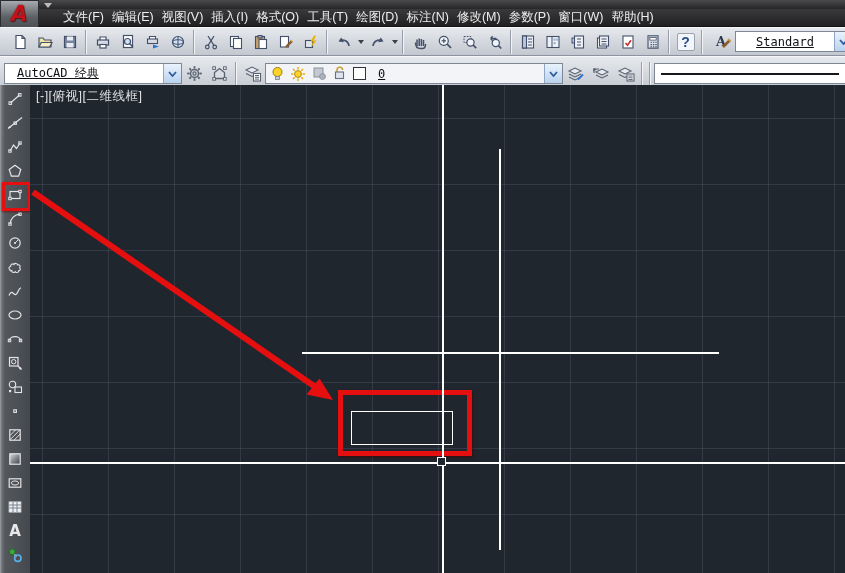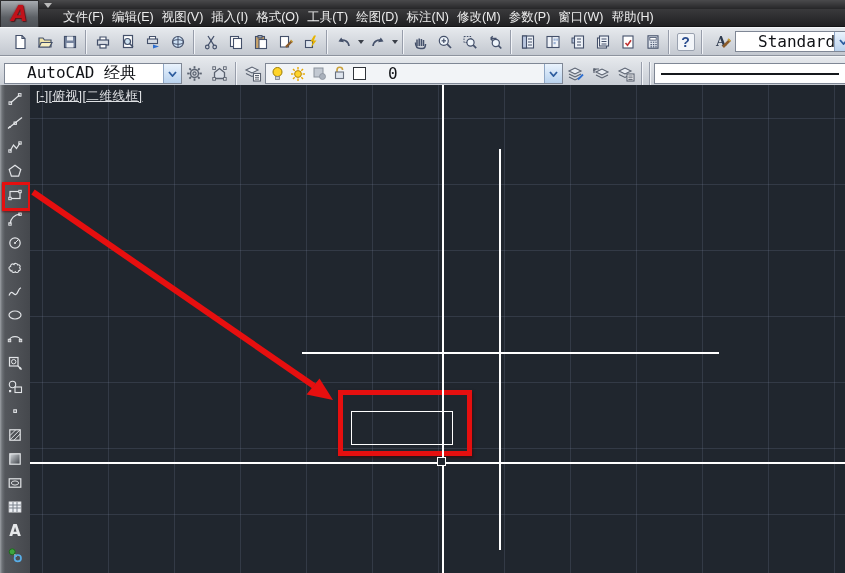--- a/index.html
+++ b/index.html
@@ -39,21 +39,21 @@
   }
   #toolbar1{top:27px;height:29px;padding-left:3px;}
   #toolbar2{top:56px;height:35px;padding-left:2px;}
   .grip{width:4px;height:20px;margin:0 3px 0 1px;
     background:repeating-linear-gradient(#9aa0a8 0 2px,#eef1f4 2px 4px);border-radius:2px;}
   .tbtn{width:23px;height:24px;display:flex;align-items:center;justify-content:center;flex:none;border:1px solid transparent;border-radius:2px;}
   .sep{width:0;height:24px;border-left:1px solid #979daa;border-right:1px solid #f2f4f8;margin:0 3px;flex:none;}
   .dd-caret{width:9px;height:24px;display:flex;align-items:center;justify-content:center;flex:none;}
   .dd-caret:after{content:"";border-left:3.5px solid transparent;border-right:3.5px solid transparent;border-top:4px solid #3a3f48;}
   .combo{display:flex;align-items:center;background:#fff;border:1px solid #7f8795;height:21px;box-sizing:border-box;flex:none;}
-  .combo-text{font-family:"DejaVu Sans Mono",monospace;font-size:16px;color:#101216;padding:0 22px;white-space:nowrap;overflow:hidden;flex:1;}
+  .combo-text{font-family:"DejaVu Sans Mono",monospace;font-size:12px;color:#101216;padding:0 12px;white-space:nowrap;overflow:hidden;flex:1;text-decoration:underline;}
   .combo-chev{width:17px;align-self:stretch;background:linear-gradient(#eaf3fd,#b9d2ee);border-left:1px solid #8fa6c4;display:flex;align-items:center;justify-content:center;flex:none;}
   .swatch{width:11px;height:11px;border:1px solid #30343a;background:#fff;margin-left:4px;flex:none;}
   .helpglyph{font-weight:bold;font-size:14px;color:#2a4d8f;border:1px solid #9aa2b0;border-radius:2px;width:16px;height:16px;line-height:16px;text-align:center;background:#f2f5f9;}
   
   .leftbar{
     position:absolute;left:0;top:85px;width:30px;height:488px;box-sizing:border-box;
     background:linear-gradient(to right,#9da1a6 0,#6e7277 2px,#54575c 5px,#45484d 100%);
     display:flex;flex-direction:column;align-items:center;padding-top:2px;
   }
   .dtool{width:26px;height:24px;display:flex;align-items:center;justify-content:center;flex:none;}
@@ -64,21 +64,21 @@
   }
   
   .canvas{
     position:absolute;left:30px;top:85px;width:815px;height:488px;overflow:hidden;
     background-color:#20262e;
     background-image:
       linear-gradient(to right, rgba(125,140,165,.20) 1px, transparent 1px),
       linear-gradient(to bottom, rgba(125,140,165,.20) 1px, transparent 1px);
     background-size:66px 66px;background-position:12px 33px;
   }
-  .vp-label{position:absolute;left:6px;top:3px;color:#dfe1e4;font-size:12.5px;letter-spacing:.5px;text-decoration:underline;}
+  .vp-label{position:absolute;left:6px;top:3px;color:#dfe1e4;font-size:12.5px;letter-spacing:.5px;}
   .ent{position:absolute;background:#fff;}
   .crosshair-v{left:412px;top:0;width:2px;height:488px;}
   .crosshair-h{left:0;top:377px;width:815px;height:2px;}
   .drawn-vline{left:469px;top:64px;width:2px;height:401px;}
   .drawn-hline{left:272px;top:267px;width:417px;height:2px;}
   .drawn-rect{position:absolute;left:321px;top:326px;width:100px;height:32px;border:1.5px solid #fff;background:transparent;}
   .pickbox{position:absolute;left:407px;top:372px;width:9px;height:9px;border:1.5px solid #fff;background:#20262e;box-sizing:border-box;}
   .ann-rect{
     position:absolute;left:308px;top:305px;width:124px;height:56px;
     border:5px solid #e60f0f;box-shadow:1px 2px 3px rgba(60,0,0,.55);background:transparent;

